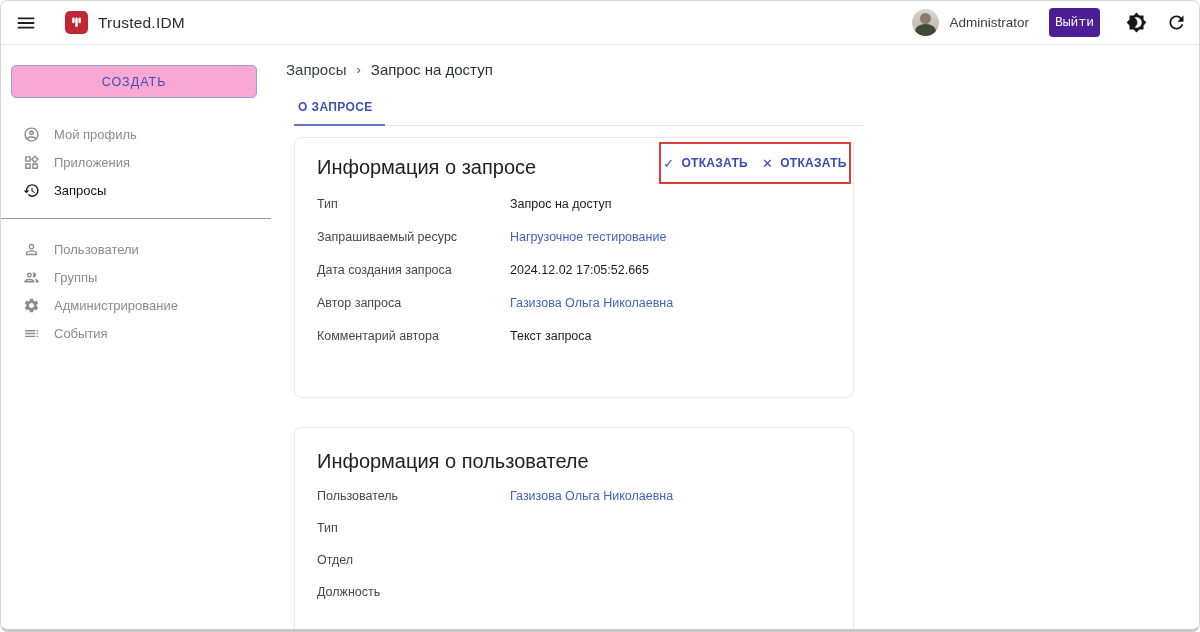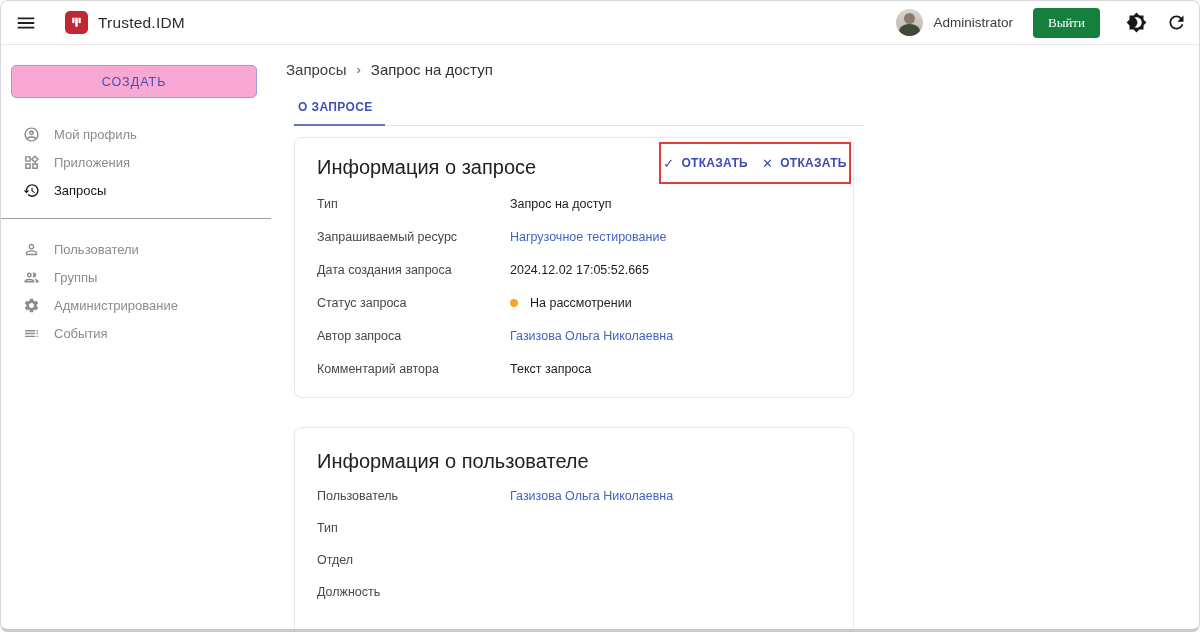--- a/index.html
+++ b/index.html
@@ -30,22 +30,22 @@
   .avatar::before { 
     content:""; position:absolute; left:8px; top:4px; width:11px; height:11px;
     border-radius:50%; background:#8d7b69;
   }
   .avatar::after { 
     content:""; position:absolute; left:3px; top:15px; width:21px; height:14px;
     border-radius:50% 50% 0 0; background:#3e4a35;
   }
   .user-name { font-size:13.5px; color:#3c3c3c; margin-right:20px; }
   .logout-btn {
-    background:#15803d; color:#fff; border:none; border-radius:4px;
-    font-family:Liberation Serif, serif; font-size:13px; padding:7px 15px; cursor:pointer; margin-right:26px;
+    background:#4c1d95; color:#fff; border:none; border-radius:4px;
+    font-family:Liberation Mono, monospace; font-size:13px; padding:7px 6px; cursor:pointer; margin-right:26px;
   }
   .icon-btn { width:21px; height:21px; color:#171717; cursor:pointer; }
   .icon-btn svg { width:21px; height:21px; }
   .theme-btn { margin-right:19px; }
   
   .body-row { display:flex; height:587px; }
   .sidebar { width:270px; flex:0 0 270px; padding-top:20px; }
   .create-btn {
     display:block; margin:0 14px 22px 10px; width:246px; height:33px;
     background:#f9a8d4; border:1px solid #94a0e0; border-radius:5px;
@@ -235,27 +235,20 @@
                 <a>Нагрузочное тестирование</a>
               </div>
             </div>
             <div class="field-row">
               <div class="field-label">Дата создания запроса</div>
               <div class="field-value">
                 <span>2024.12.02 17:05:52.665</span>
               </div>
             </div>
             <div class="field-row">
-              <div class="field-label">Статус запроса</div>
-              <div class="field-value">
-                <span class="status-dot" style="background: rgb(249, 168, 37);"></span>
-                <span>На рассмотрении</span>
-              </div>
-            </div>
-            <div class="field-row">
               <div class="field-label">Автор запроса</div>
               <div class="field-value">
                 <a>Газизова Ольга Николаевна</a>
               </div>
             </div>
             <div class="field-row">
               <div class="field-label">Комментарий автора</div>
               <div class="field-value">
                 <span>Текст запроса</span>
               </div>

